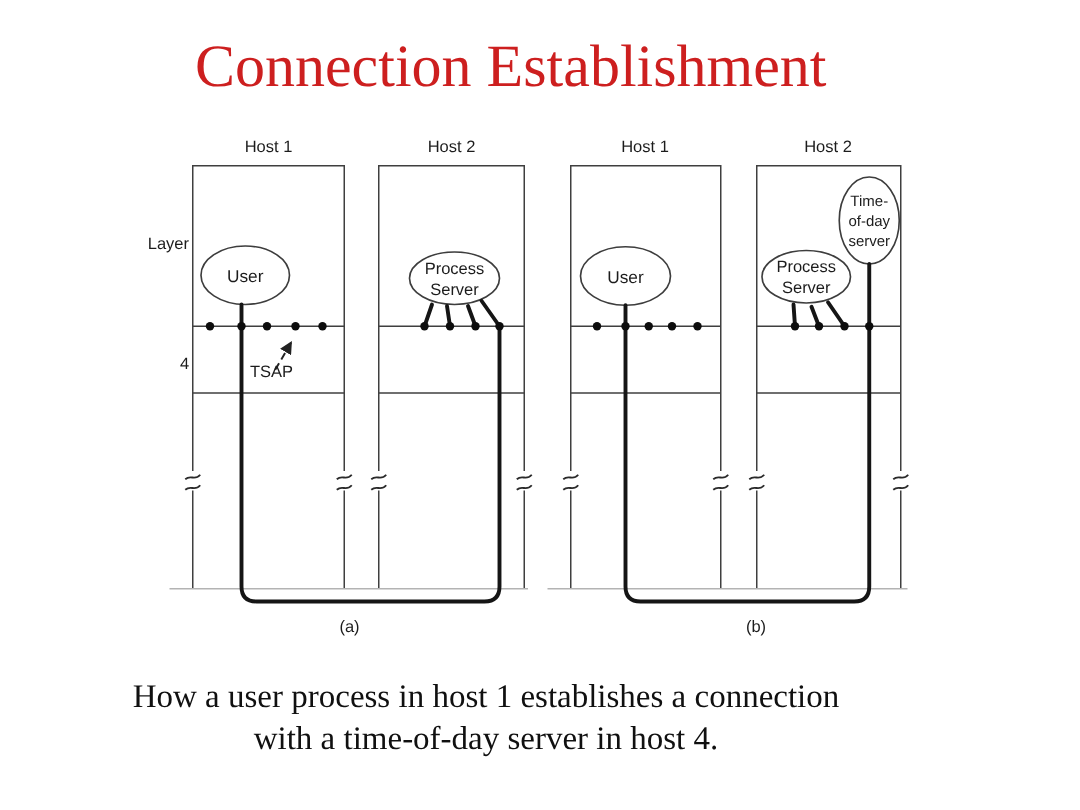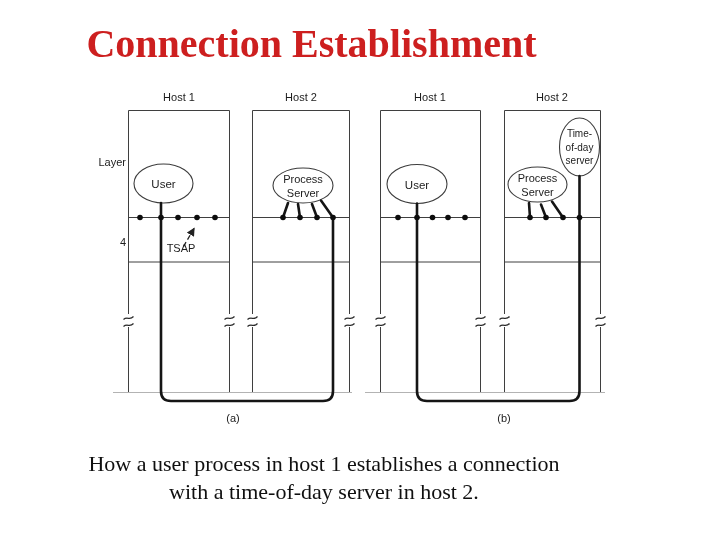--- a/index.html
+++ b/index.html
@@ -7,22 +7,22 @@
     width:720px;height:540px;
     background:#ffffff;
     position:relative;
     overflow:hidden;
     font-family:"Liberation Sans",sans-serif;
   }
   .title{
     position:absolute;top:20px;left:0;width:623px;
     margin:0;text-align:center;
     font-family:"Liberation Serif",serif;
-    font-size:40px;font-weight:700;
-    color:#cd1f1f;white-space:nowrap;
+    font-size:40px;font-weight:400;
+    color:#cd1f1f;white-space:nowrap;padding-left:29px;
   }
   .diagram{
     position:absolute;top:85px;left:0;
   }
   .caption{
     position:absolute;top:450px;left:0;width:648px;
     margin:0;text-align:center;
     font-family:Liberation Serif, serif;
     font-size:22px;line-height:28px;
     color:#101010;
@@ -178,14 +178,14 @@
       <path d="M 499.5 319.5 C 503.5 316, 505.5 321, 509.5 316.5" fill="none" stroke="#2a2a2a" stroke-width="1.2"></path>
       <path d="M 499.5 326.5 C 503.5 323, 505.5 328, 509.5 323.5" fill="none" stroke="#2a2a2a" stroke-width="1.2"></path>
       <rect x="594.5" y="314" width="12" height="13" fill="#fff"></rect>
       <path d="M 595.5 319.5 C 599.5 316, 601.5 321, 605.5 316.5" fill="none" stroke="#2a2a2a" stroke-width="1.2"></path>
       <path d="M 595.5 326.5 C 599.5 323, 601.5 328, 605.5 323.5" fill="none" stroke="#2a2a2a" stroke-width="1.2"></path>
     </g>
 </svg>
 
 <p class="caption">
   <span>How a user process in host 1 establishes a connection</span><br>
-  <span>with a time-of-day server in host 2.</span>
+  <span>with a time-of-day server in host 4.</span>
 </p>
 
 </body></html>

